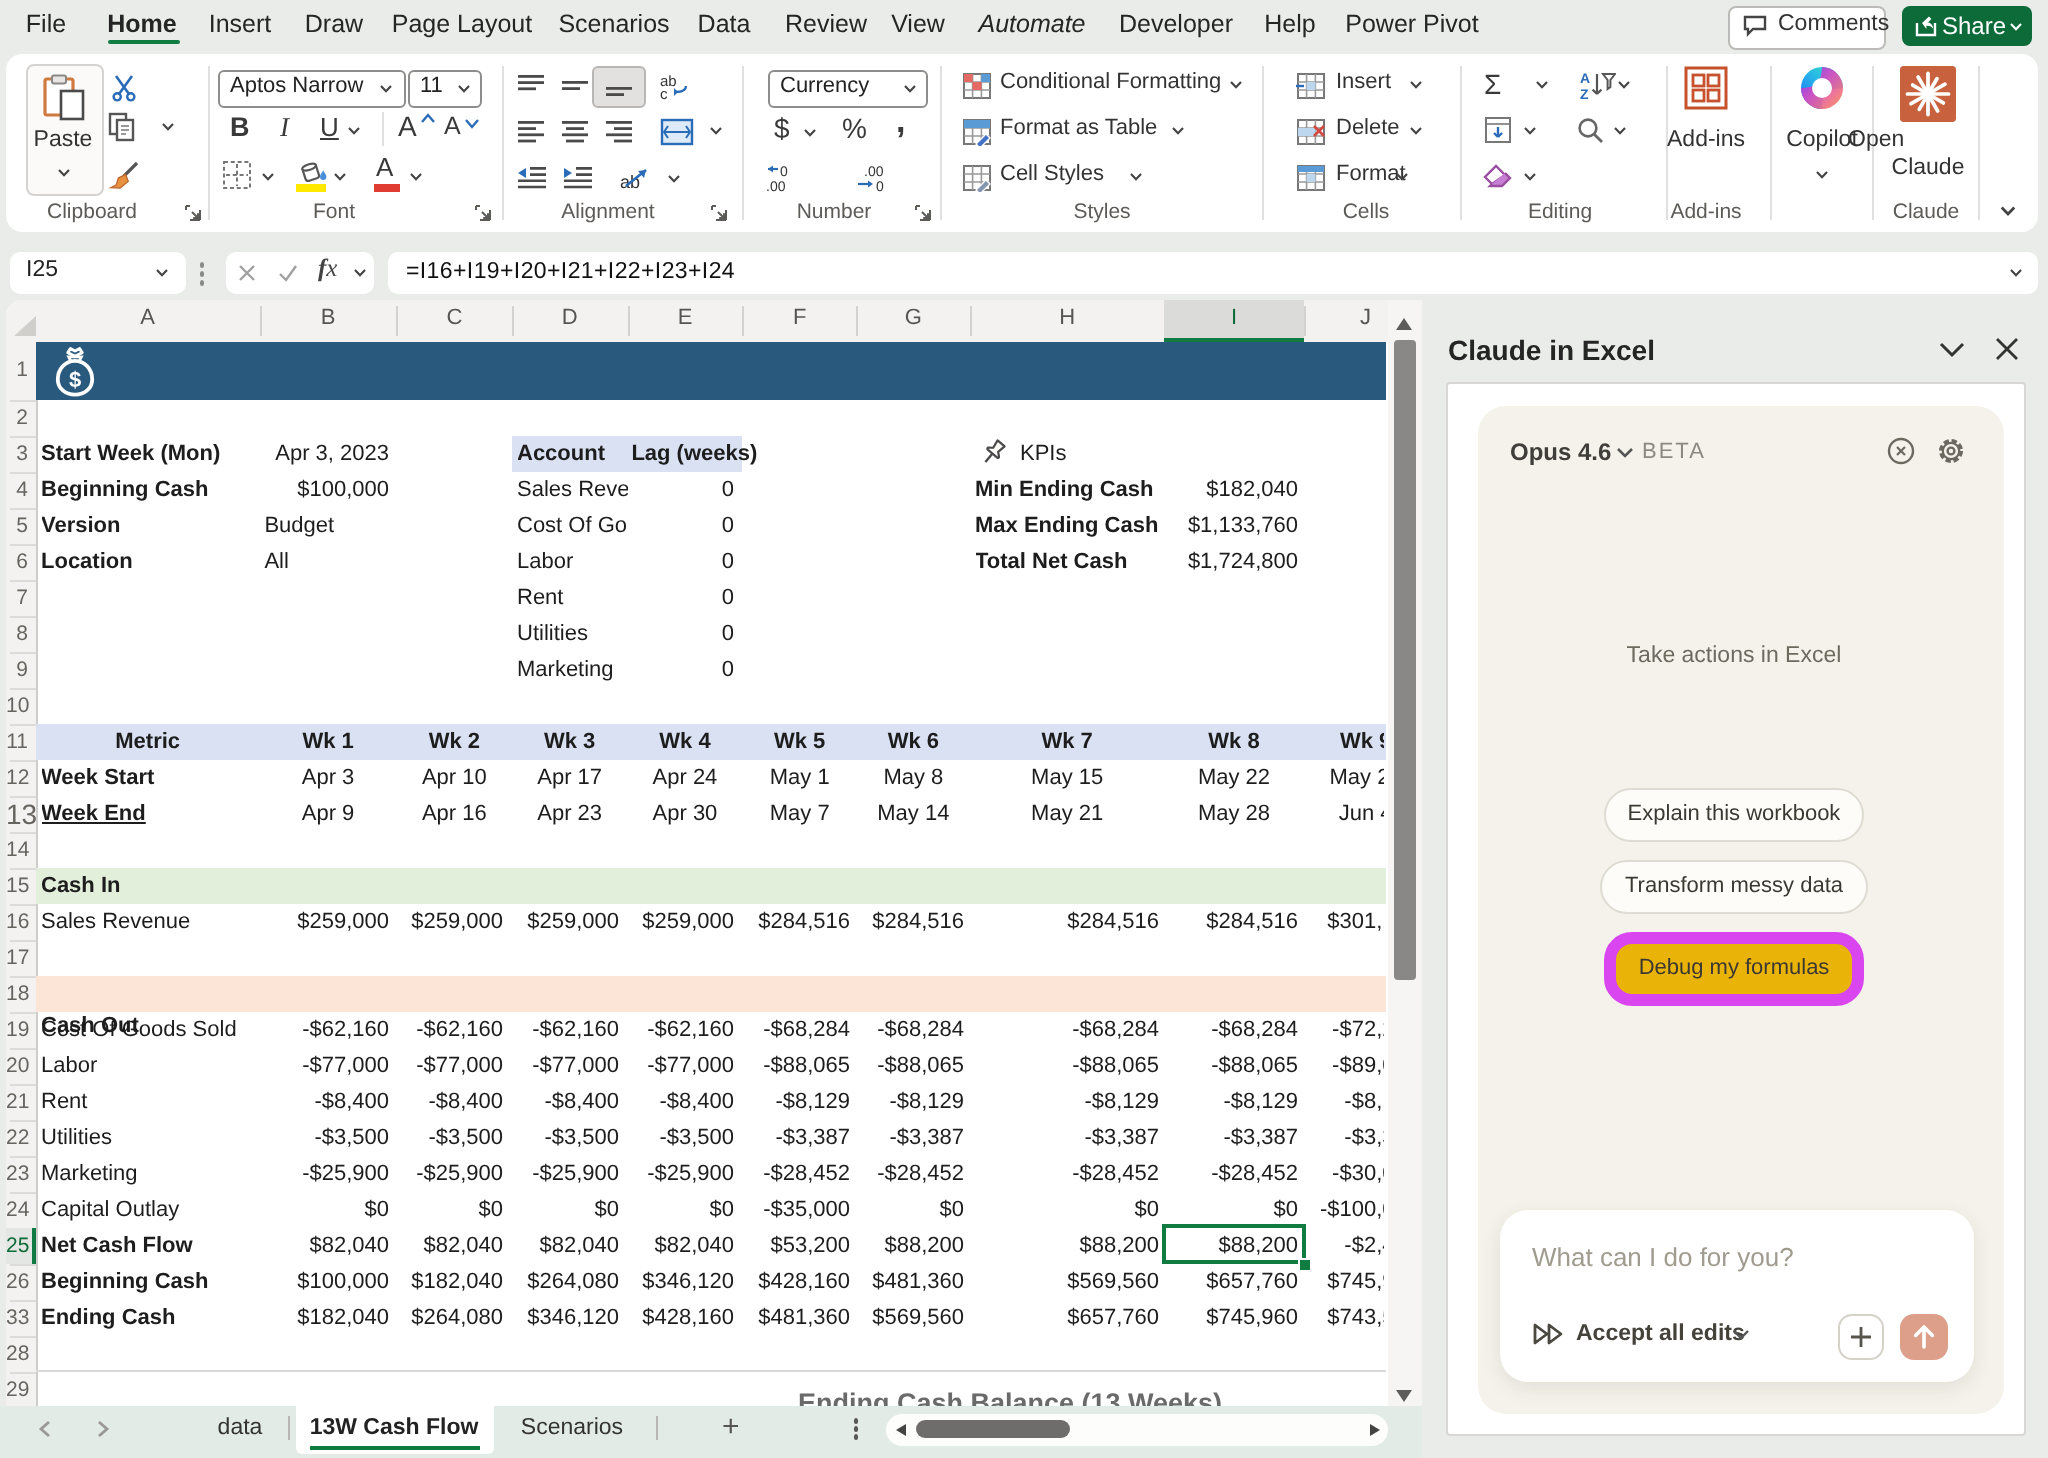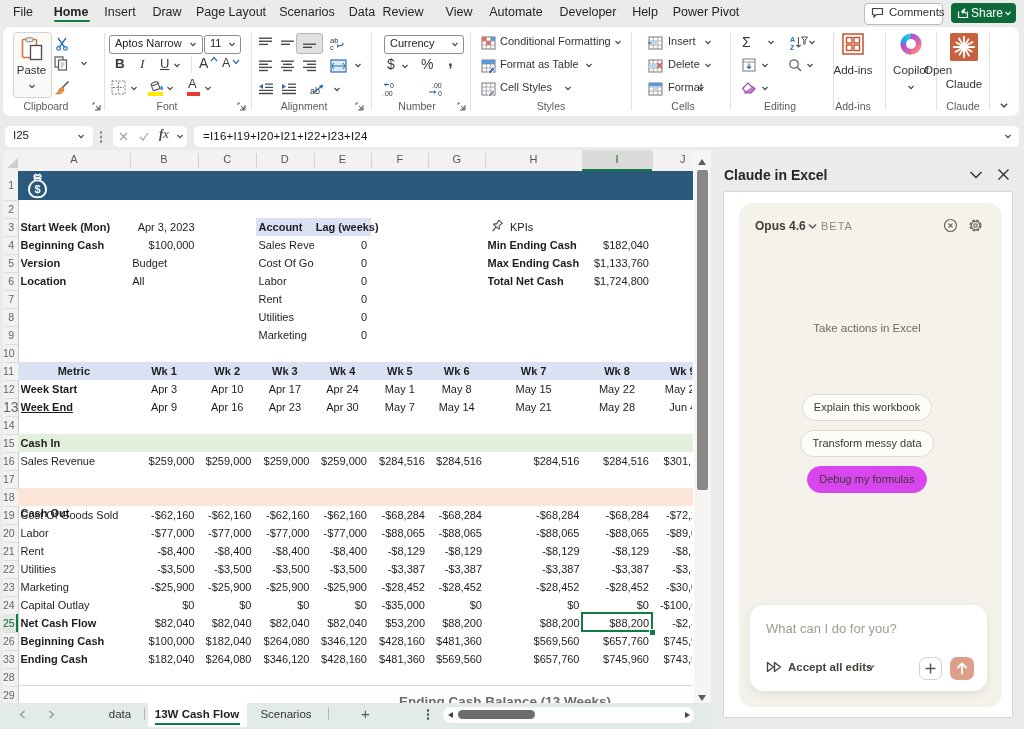--- a/index.html
+++ b/index.html
@@ -16,23 +16,23 @@
 .sep{position:absolute;width:1px;background:#e2e0de;}
 </style></head><body>
 <div id="app">
 <div class="tx" style="left:-32.0px;top:5px;width:110px;font-size:12.5px;text-align:center;color:#252525;">File</div>
 <div class="tx" style="left:16.0px;top:5px;width:110px;font-size:12.5px;text-align:center;color:#252525;font-weight:bold;">Home</div>
 <div class="tx" style="left:65.0px;top:5px;width:110px;font-size:12.5px;text-align:center;color:#252525;">Insert</div>
 <div class="tx" style="left:112.0px;top:5px;width:110px;font-size:12.5px;text-align:center;color:#252525;">Draw</div>
 <div class="tx" style="left:176.0px;top:5px;width:110px;font-size:12.5px;text-align:center;color:#252525;">Page Layout</div>
 <div class="tx" style="left:252.0px;top:5px;width:110px;font-size:12.5px;text-align:center;color:#252525;">Scenarios</div>
 <div class="tx" style="left:307.0px;top:5px;width:110px;font-size:12.5px;text-align:center;color:#252525;">Data</div>
-<div class="tx" style="left:354px;top:5px;width:98px;font-size:12.5px;text-align:center;color:#252525;">Review</div>
+<div class="tx" style="left:364px;top:5px;width:98px;font-size:12.5px;text-align:center;color:#252525;">Review</div>
 <div class="tx" style="left:404.0px;top:5px;width:110px;font-size:12.5px;text-align:center;color:#252525;">View</div>
-<div class="tx" style="left:461.0px;top:5px;width:110px;font-size:12.5px;text-align:center;color:#252525;">Automate</div>
+<div class="tx" style="left:461.0px;top:5px;width:110px;font-size:12.5px;text-align:center;color:#252525;font-style:italic;">Automate</div>
 <div class="tx" style="left:533.0px;top:5px;width:110px;font-size:12.5px;text-align:center;color:#252525;">Developer</div>
 <div class="tx" style="left:590.0px;top:5px;width:110px;font-size:12.5px;text-align:center;color:#252525;">Help</div>
 <div class="tx" style="left:651.0px;top:5px;width:110px;font-size:12.5px;text-align:center;color:#252525;">Power Pivot</div>
 <div class="ab" style="left:54px;top:19.5px;width:35.5px;height:2.8px;background:#127d41;border-radius:2px;"></div>
 <div class="ab" style="left:864px;top:2.5px;width:77px;height:20px;background:#fff;border:1px solid #bdbbb9;border-radius:4px;"></div>
 <svg class="ab" style="left:871px;top:7px" width="13" height="12" viewBox="0 0 13 12">
       <path d="M1.5 1.5h10v6h-6l-2.5 2.5v-2.5h-1.5z" fill="none" stroke="#444" stroke-width="1.2"></path>
     </svg>
 <div class="tx" style="left:889px;top:6px;font-size:11.5px;color:#333;">Comments</div>
 <div class="ab" style="left:951px;top:2.5px;width:65px;height:20px;background:#0c6b38;border-radius:4px;"></div>
@@ -811,21 +811,21 @@
 <path d="M5.5 5.5l4 4M9.5 5.5l-4 4" stroke="#6b6960" stroke-width="1.1"></path>
     </svg>
 <svg class="ab" style="left:968px;top:218px" width="15" height="15" viewBox="0 0 15 15">
 <circle cx="7.5" cy="7.5" r="5" fill="none" stroke="#6b6960" stroke-width="2" stroke-dasharray="2.6 1.35"></circle>
 <circle cx="7.5" cy="7.5" r="4.1" fill="none" stroke="#6b6960" stroke-width="1.1"></circle>
 <circle cx="7.5" cy="7.5" r="1.7" fill="none" stroke="#6b6960" stroke-width="1.2"></circle>
     </svg>
 <div class="tx" style="left:767px;top:322px;width:200px;text-align:center;font-size:11.5px;color:#6d6a60;">Take actions in Excel</div>
 <div class="ab" style="left:742px;top:430px;width:250px;text-align:center;"><span style="display:inline-block;height:25px;line-height:25px;padding:0 11px;background:#fdfcf9;border:1px solid #dedbd2;border-radius:14px;font-size:11px;color:#3b3931;">Transform messy data</span></div>
 <div class="ab" style="left:742px;top:394px;width:250px;text-align:center;"><span style="display:inline-block;height:25px;line-height:25px;padding:0 11px;background:#fdfcf9;border:1px solid #dedbd2;border-radius:14px;font-size:11px;color:#3b3931;">Explain this workbook</span></div>
-<div class="ab" style="left:742px;top:466px;width:250px;text-align:center;"><span style="display:inline-block;height:25px;line-height:25px;padding:0 11px;background:#d946ef;border:1px solid #d946ef;border-radius:14px;font-size:11px;color:#3b3931;">Debug my formulas</span></div>
+<div class="ab" style="left:742px;top:466px;width:250px;text-align:center;"><span style="display:inline-block;height:25px;line-height:25px;padding:0 11px;background:#eab308;border:6px solid #d946ef;border-radius:14px;font-size:11px;color:#3b3931;">Debug my formulas</span></div>
 <div class="ab" style="left:750px;top:605px;width:237px;height:86px;background:#fff;border-radius:14px;box-shadow:0 3px 10px rgba(60,55,40,0.10);"></div>
 <div class="tx" style="left:766px;top:621px;font-size:13px;color:#a09b8f;">What can I do for you?</div>
 <svg class="ab" style="left:766px;top:661px" width="17" height="12" viewBox="0 0 17 12">
 <path d="M1.5 1.5v9l6-4.5zM8.5 1.5v9l6-4.5z" fill="none" stroke="#4a4840" stroke-width="1.4" stroke-linejoin="round"></path>
     </svg>
 <div class="tx" style="left:788px;top:661px;font-size:11.5px;font-weight:bold;color:#44423a;">Accept all edits</div>
 <svg class="ab" style="left:866px;top:664px" width="9" height="7" viewBox="0 0 9 7">
       <path d="M1 1.5l3.5 3.5L8 1.5" stroke="#555" stroke-width="1.2" fill="none"></path>
     </svg>
 <div class="ab" style="left:919px;top:657px;width:23px;height:23px;background:#fff;border:1.5px solid #d5d2ca;border-radius:7px;box-sizing:border-box;"></div>

